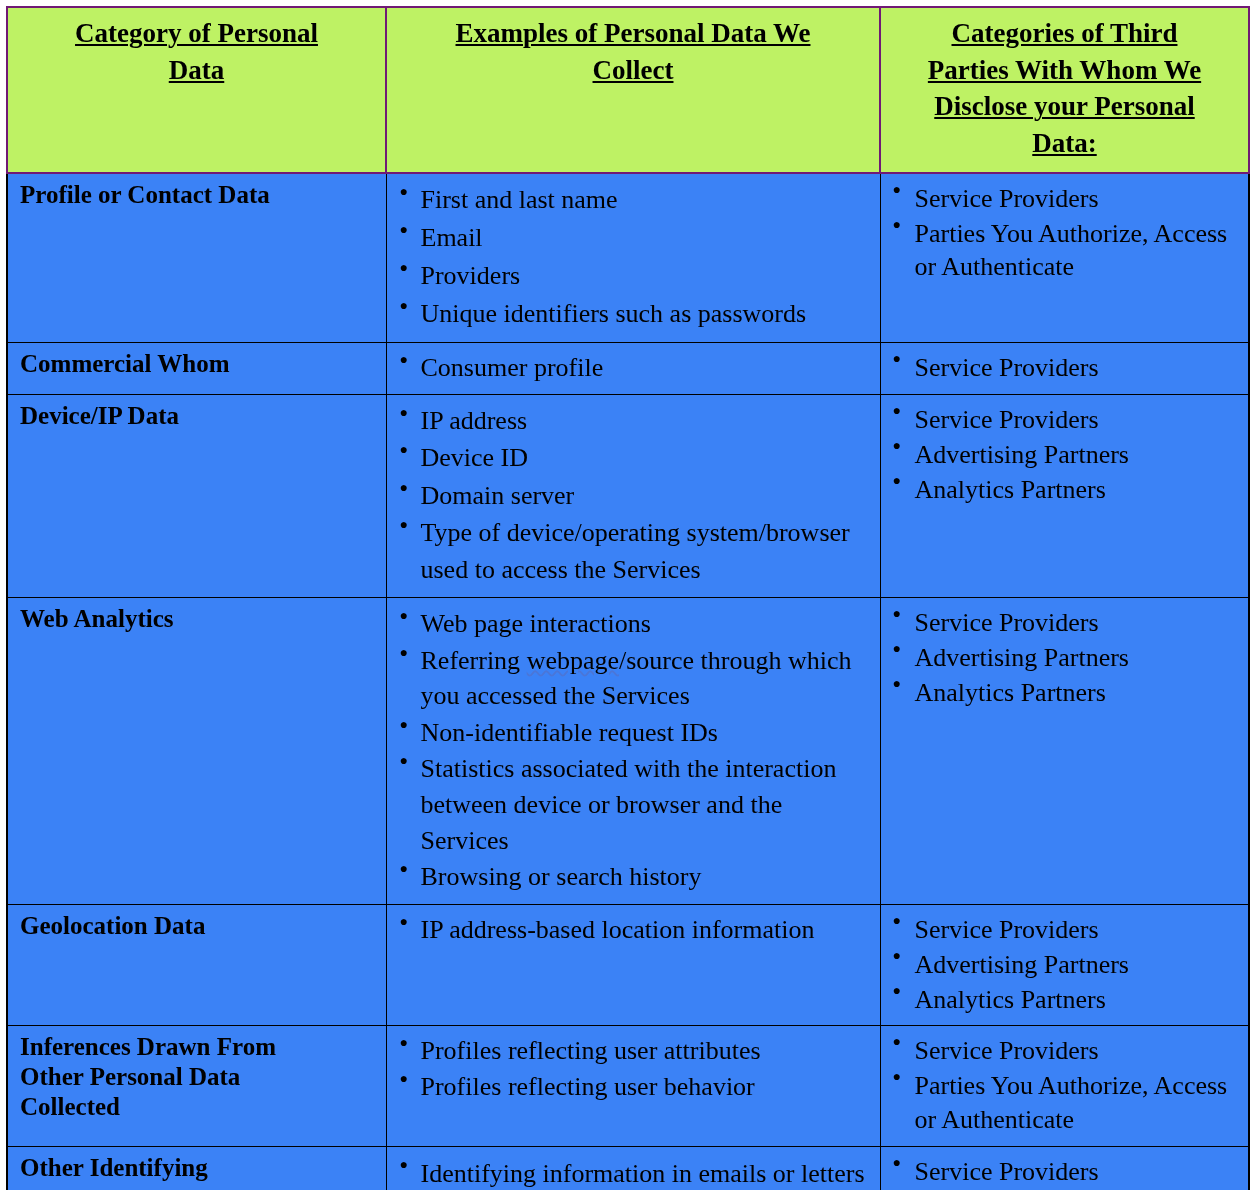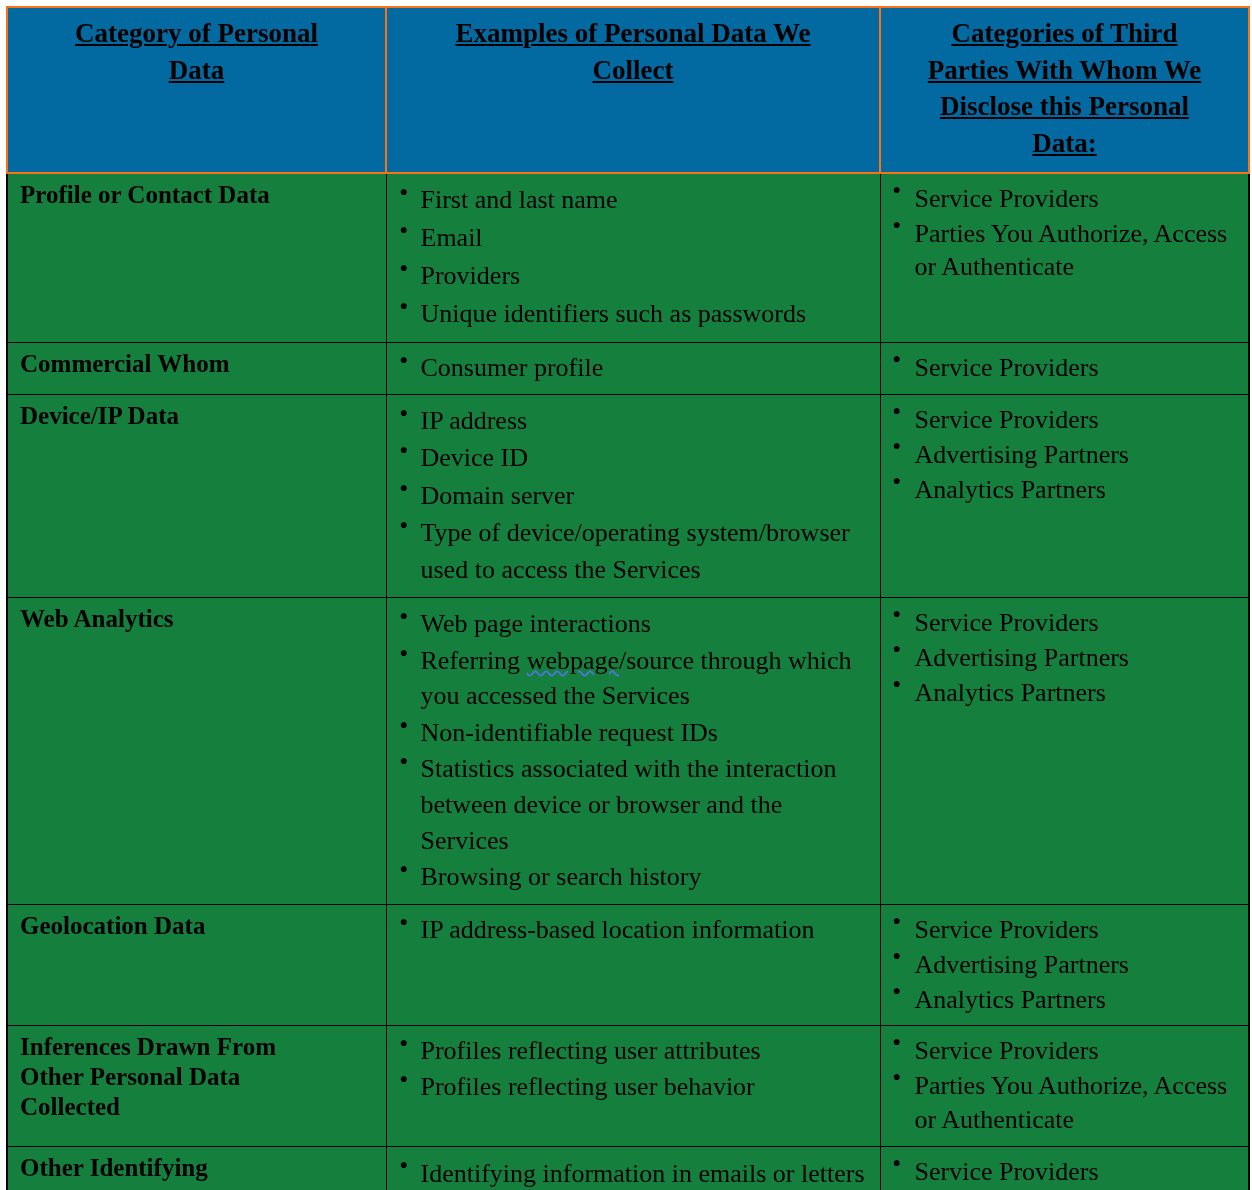--- a/index.html
+++ b/index.html
@@ -25,40 +25,40 @@
     border-collapse: collapse;
     width: 1242px;
     table-layout: fixed;
     border: 2px solid #000;
   }
   table.data-table col.c1 { width: 379px; }
   table.data-table col.c2 { width: 494px; }
   table.data-table col.c3 { width: 369px; }
 
   thead th {
-    background: #0369a1;
-    border: 2px solid #f97316;
+    background: #bef264;
+    border: 2px solid #701a75;
     padding: 7px 10px 10px 10px;
     vertical-align: top;
     text-align: center;
     font-weight: bold;
     font-size: 27px;
     line-height: 1.36;
   }
   thead th .hdr-line {
     display: block;
     text-decoration: underline;
     text-underline-offset: 2px;
     text-decoration-thickness: 2px;
   }
 
   tbody td {
     border: 1.5px solid #000;
     vertical-align: top;
-    background: #15803d;
+    background: #3b82f6;
   }
   tbody tr td:first-child {
     padding: 6px 8px 10px 12px;
   }
   td.cat {
     font-weight: bold;
     font-size: 25px;
     line-height: 1.2;
   }
   td.cat .cat-line { display: block; }
@@ -131,21 +131,21 @@
             <span class="hdr-line">Category of Personal</span>
             <span class="hdr-line">Data</span>
           </th>
           <th>
             <span class="hdr-line">Examples of Personal Data We</span>
             <span class="hdr-line">Collect</span>
           </th>
           <th>
             <span class="hdr-line">Categories of Third</span>
             <span class="hdr-line">Parties With Whom We</span>
-            <span class="hdr-line">Disclose this Personal</span>
+            <span class="hdr-line">Disclose your Personal</span>
             <span class="hdr-line">Data:</span>
           </th>
         </tr>
     </thead>
     <tbody id="tbody">
         <tr class="r-profile">
           <td class="cat">
             <span class="cat-line">Profile or Contact Data</span>
           </td>
           <td class="bullets examples">

